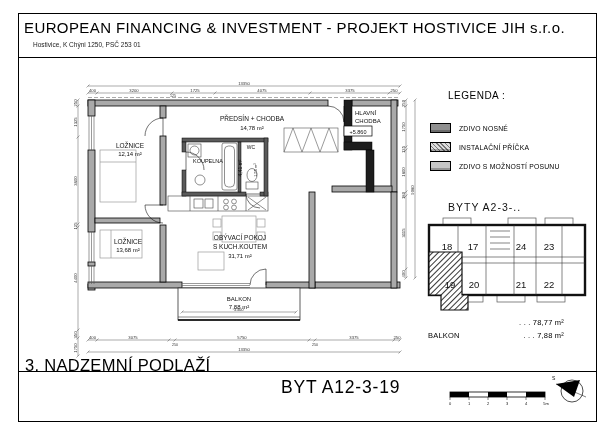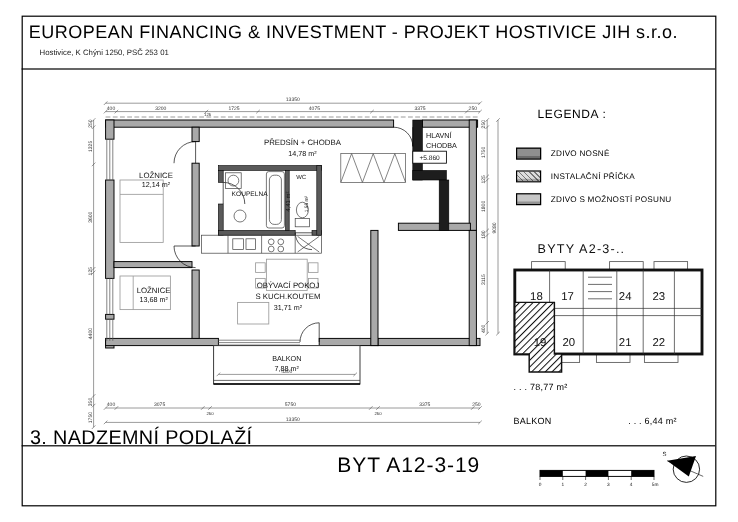--- a/index.html
+++ b/index.html
@@ -19,21 +19,21 @@
   .legend{left:430px;top:90px;width:170px;}
   .legend-title{font-size:10px;letter-spacing:.5px;margin:0 0 22px 18px;}
   .legend-row{display:flex;align-items:center;margin-bottom:9px;}
   .swatch{width:19px;height:8px;border:1px solid #000;margin-right:8px;flex:none;box-shadow:inset 0 -2px 0 rgba(0,0,0,.25);}
   .sw-dark{background:#8f8f8f;}
   .sw-hatch{background:repeating-linear-gradient(45deg,#777 0 1px,#ddd 1px 3px);}
   .sw-light{background:#c6c6c6;}
   .legend-row span{font-size:6.8px;letter-spacing:.2px;}
   .areas{left:428px;top:318px;width:136px;font-size:7.5px;letter-spacing:.2px;}
   .areas .r1{margin-bottom:3px;}
-  .areas .r2{margin-bottom:19px;}
+  .areas .r2{text-align:right;margin-bottom:4px;}
   .areas .r3{display:flex;justify-content:space-between;}
   .floor-title{left:25px;top:356px;font-size:16.5px;letter-spacing:.3px;}
   .unit-title{left:281px;top:377px;font-size:17.5px;letter-spacing:.8px;}
 </style>
 </head>
 <body>
 
 <div class="abs page-border"></div>
 <div class="abs hline" style="top:57px;"></div>
 <div class="abs hline" style="top:371px;"></div>
@@ -324,18 +324,18 @@
   <div class="legend-row">
     <div class="swatch sw-light"></div>
     <span>ZDIVO S MOŽNOSTÍ POSUNU</span>
   </div>
 </div>
 
 <div class="abs areas">
   <div class="r2">. . .  78,77 m²</div>
   <div class="r3">
     <span>BALKON</span>
-    <span>. . .   6,44 m²</span>
+    <span>. . .   7,88 m²</span>
   </div>
 </div>
 
 <div class="abs floor-title">3. NADZEMNÍ PODLAŽÍ</div>
 <div class="abs unit-title">BYT  A12-3-19</div>
 
 </body></html>

